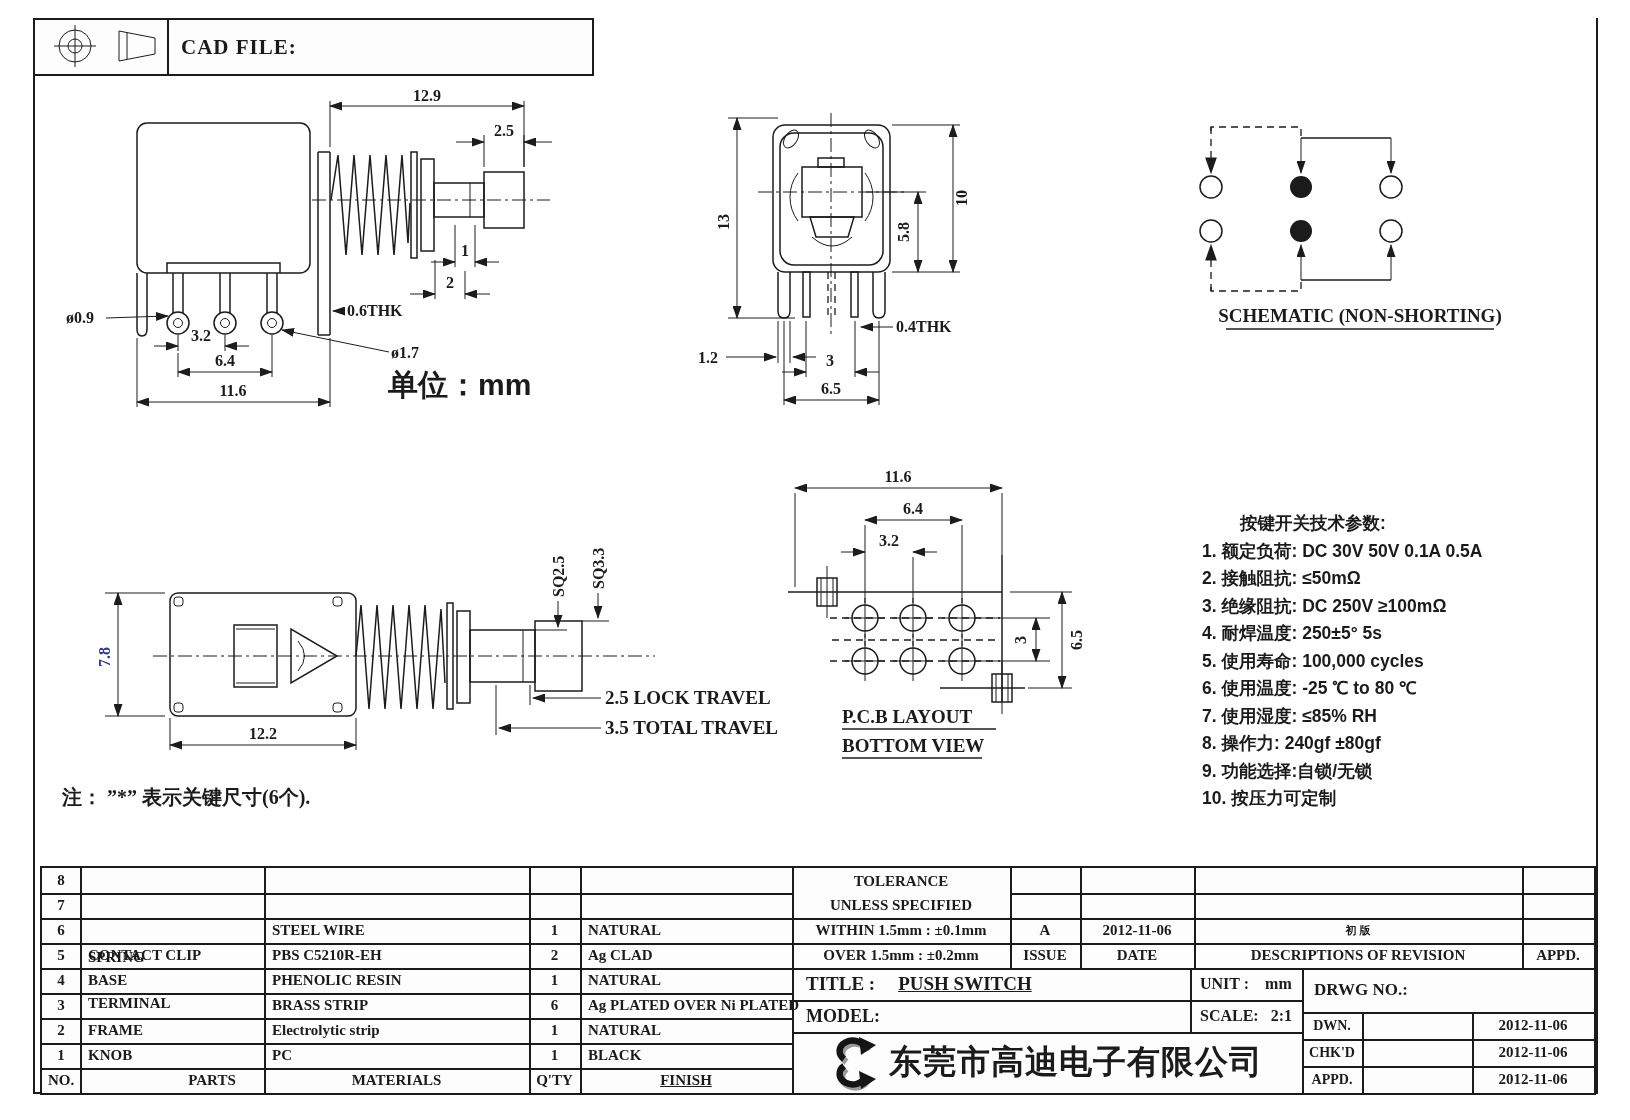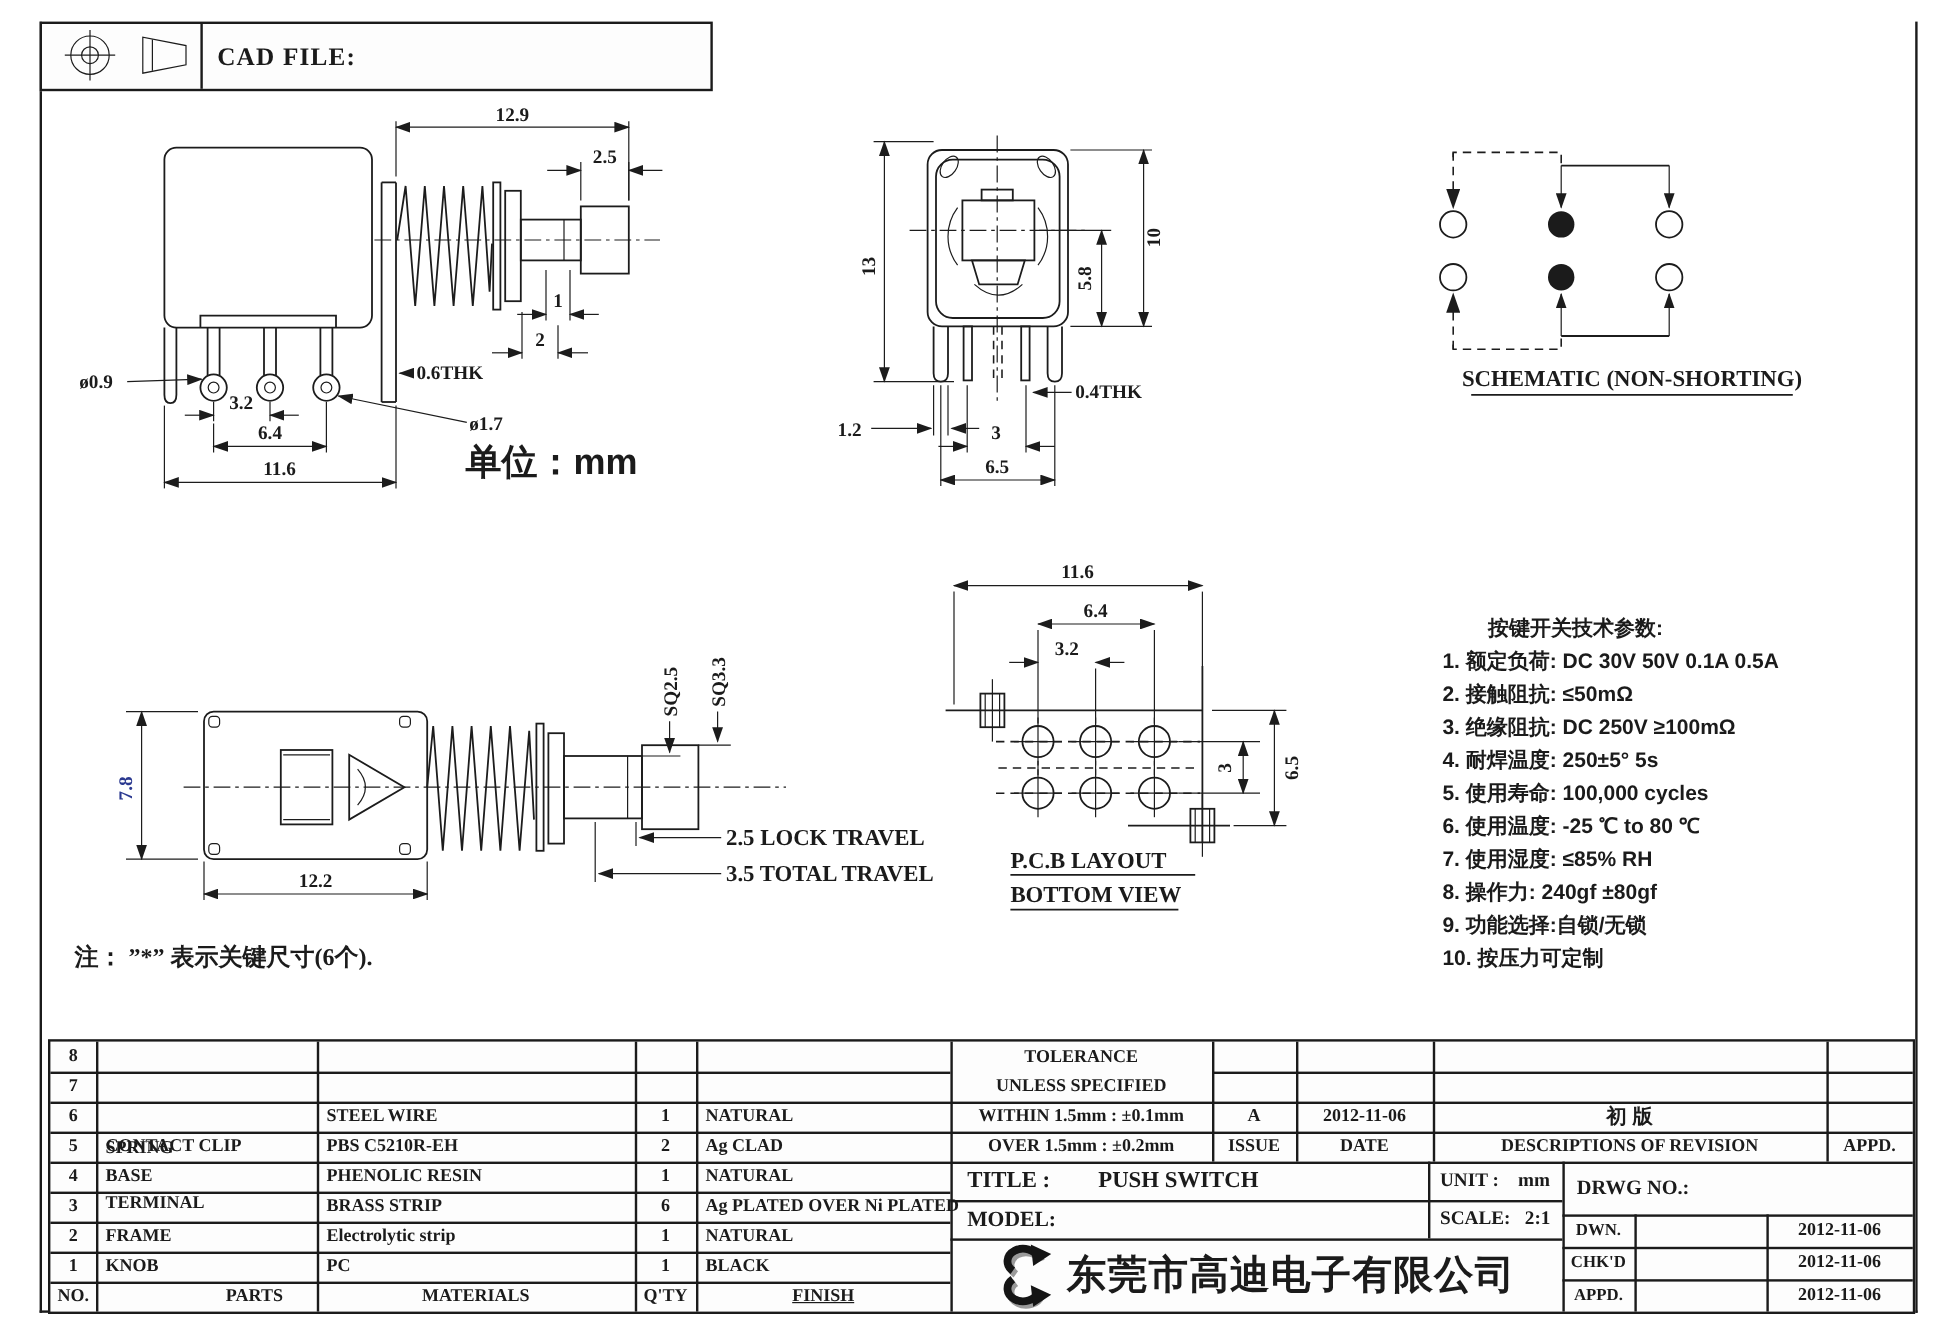--- a/index.html
+++ b/index.html
@@ -452,30 +452,30 @@
     <div class="cell c-center" style="left:487px;top:200px;width:51px;height:25px;">Q'TY</div>
     <div class="cell c-center" style="left:538px;top:200px;width:212px;height:25px;text-decoration:underline;">FINISH</div>
 
     <div class="cell c-center" style="left:750px;top:2px;width:218px;height:23px;">TOLERANCE</div>
     <div class="cell c-center" style="left:750px;top:26px;width:218px;height:23px;">UNLESS   SPECIFIED</div>
     <div class="cell c-center" style="left:750px;top:50px;width:218px;height:25px;">WITHIN 1.5mm : ±0.1mm</div>
     <div class="cell c-center" style="left:750px;top:75px;width:218px;height:25px;">OVER 1.5mm : ±0.2mm</div>
 
     <div class="cell c-center" style="left:968px;top:50px;width:70px;height:25px;">A</div>
     <div class="cell c-center" style="left:1038px;top:50px;width:114px;height:25px;">2012-11-06</div>
-    <div class="cell c-center cjk" style="left:1152px;top:50px;width:328px;height:25px;font-size:17px;">初 版</div>
+    <div class="cell c-center cjk" style="left:1152px;top:50px;width:328px;height:25px;font-size:11px;">初 版</div>
     <div class="cell c-center" style="left:1480px;top:50px;width:72px;height:25px;"></div>
     <div class="cell c-center" style="left:968px;top:75px;width:70px;height:25px;">ISSUE</div>
     <div class="cell c-center" style="left:1038px;top:75px;width:114px;height:25px;">DATE</div>
     <div class="cell c-center" style="left:1152px;top:75px;width:328px;height:25px;text-align:center;">DESCRIPTIONS OF REVISION</div>
     <div class="cell c-center" style="left:1480px;top:75px;width:72px;height:25px;">APPD.</div>
 
     <div class="cell" style="left:750px;top:100px;width:398px;height:32px;padding-left:14px;font-size:19px;">
       <span>TITLE :</span>
-      <span style="margin-left:40px;">PUSH SWITCH</span>
+      <span style="margin-left:23px;text-decoration:underline;">PUSH SWITCH</span>
     </div>
     <div class="cell" style="left:750px;top:132px;width:398px;height:32px;padding-left:14px;font-size:18px;">MODEL:</div>
     <div class="cell" style="left:1148px;top:100px;width:112px;height:32px;padding-left:10px;font-size:16px;">
       <span>UNIT :</span>
       <span style="margin-left:16px;">mm</span>
     </div>
     <div class="cell" style="left:1148px;top:132px;width:112px;height:32px;padding-left:10px;font-size:16px;">
       <span>SCALE:</span>
       <span style="margin-left:12px;">2:1</span>
     </div>

